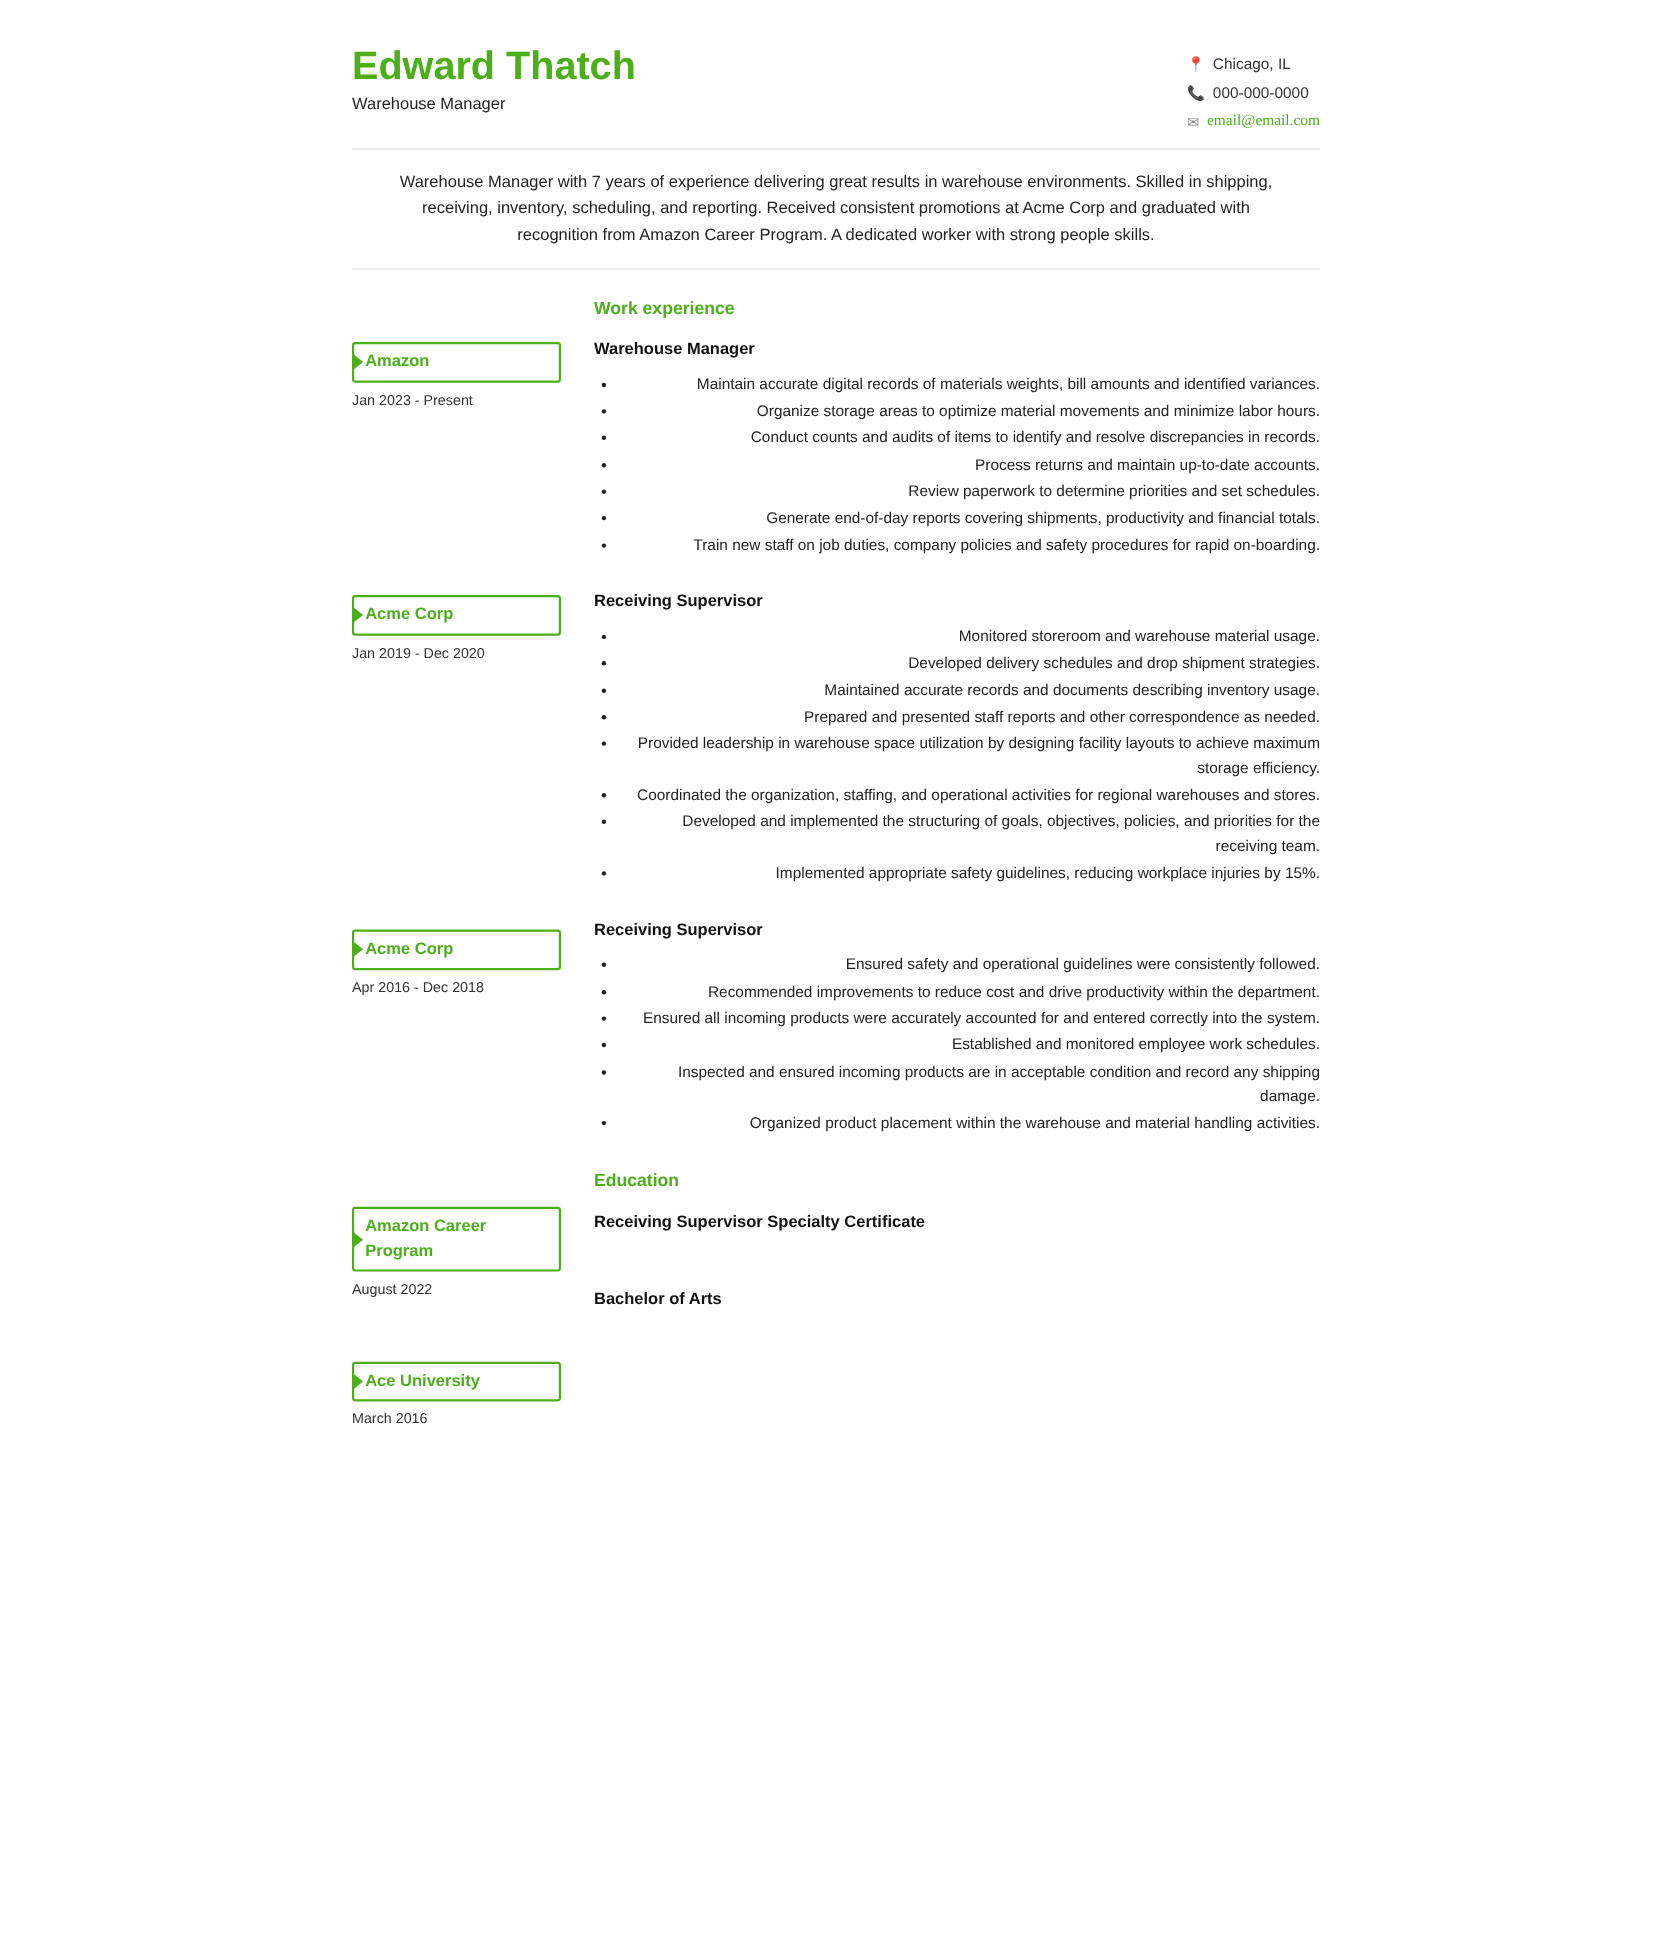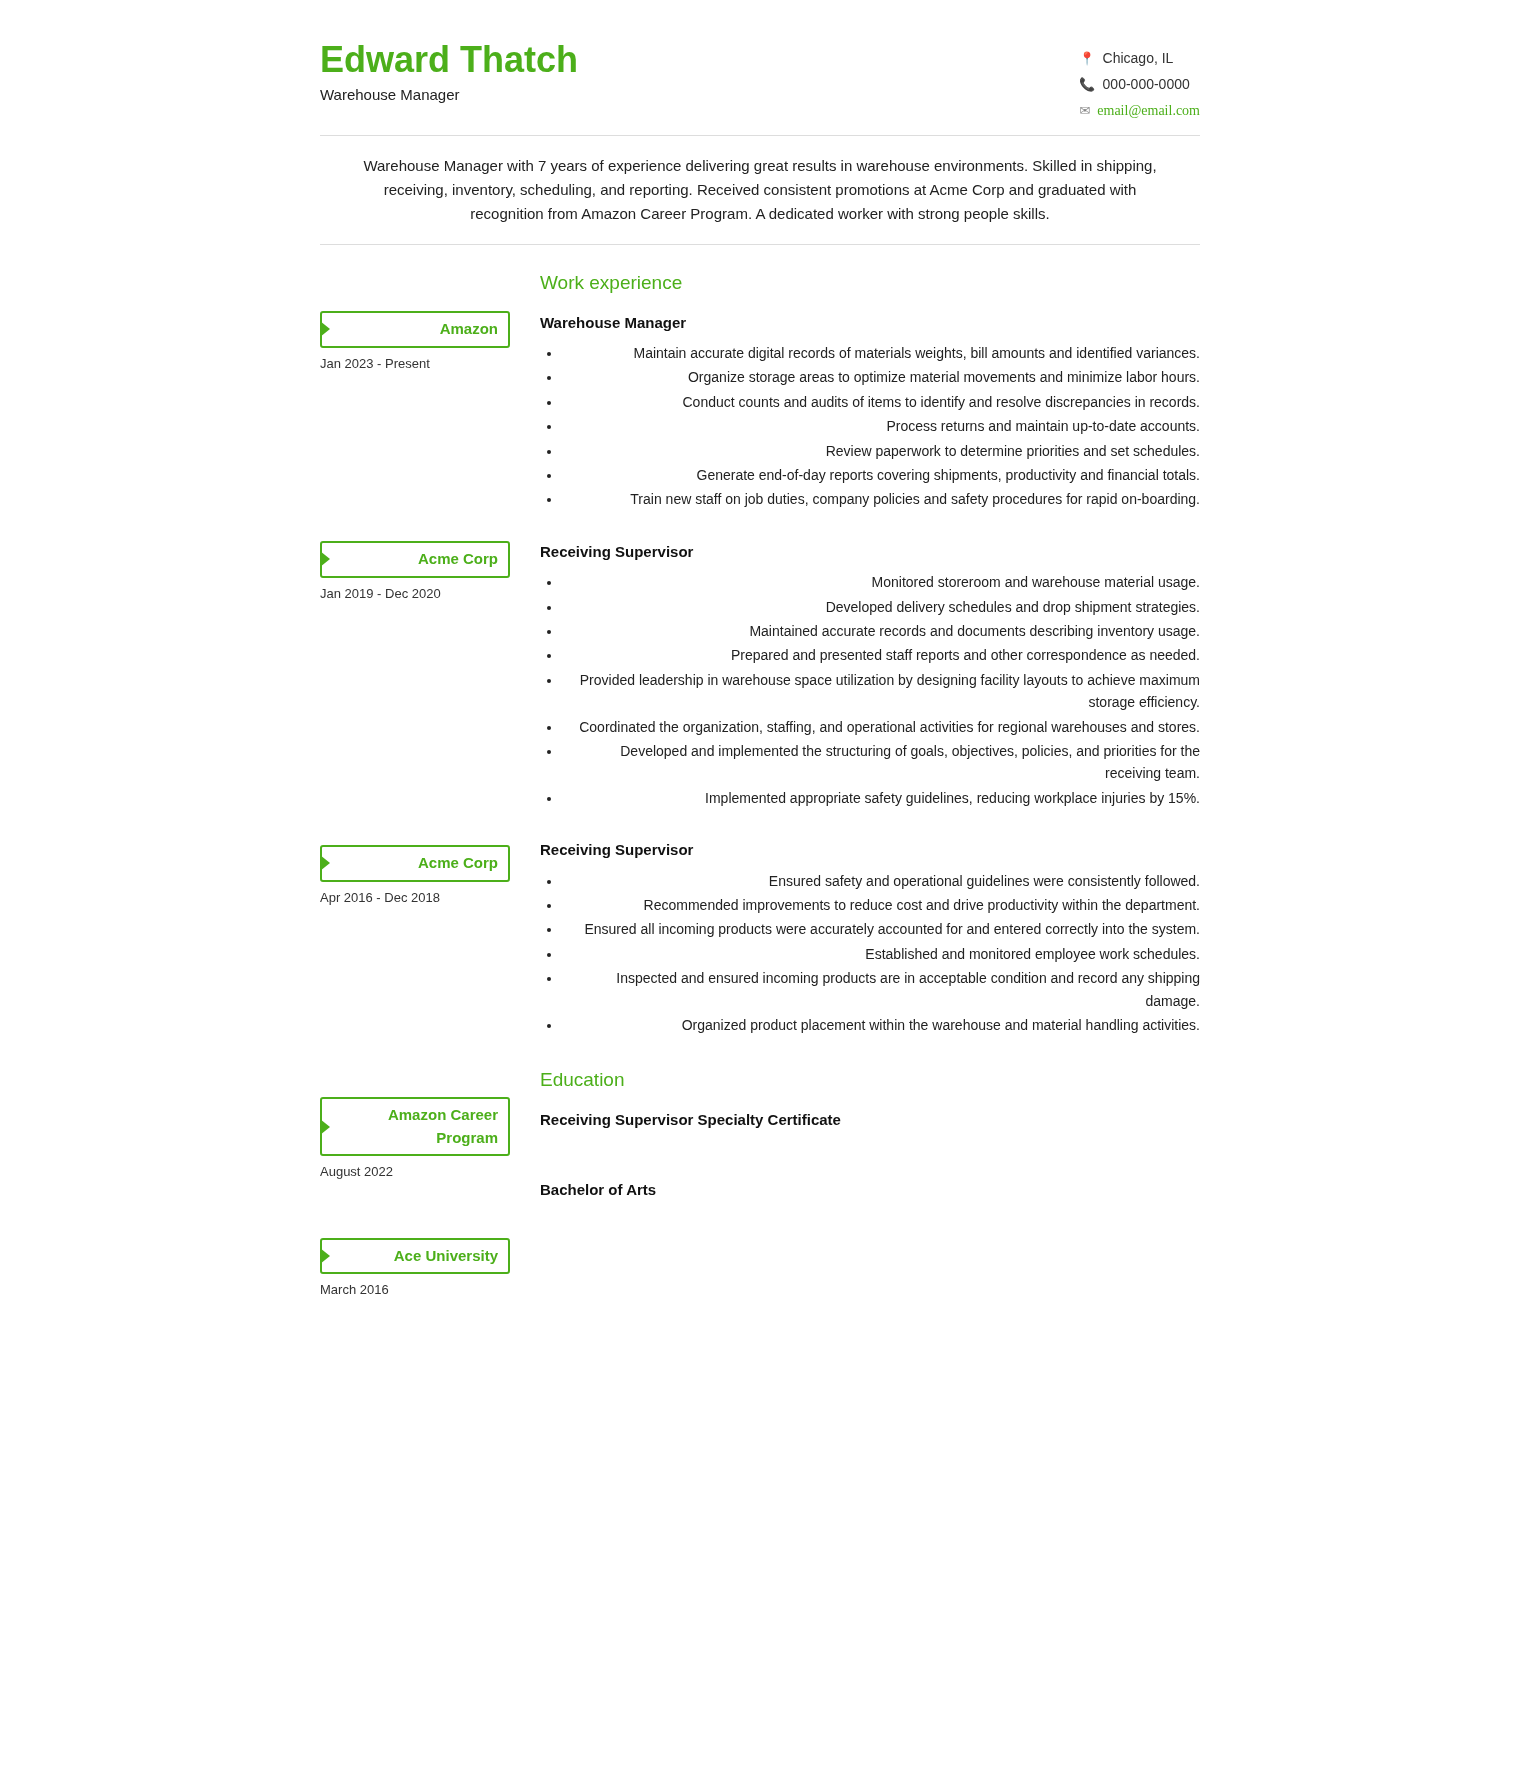--- a/index.html
+++ b/index.html
@@ -85,33 +85,33 @@
       min-width: 220px;
       flex-shrink: 0;
       padding-right: 30px;
     }
     .right-col {
       flex: 1;
     }
     
     .section-title {
       color: #4caf1a;
-      font-size: 19px;
-      font-weight: normal;
+      font-size: 16px;
+      font-weight: bold;
       margin-bottom: 14px;
     }
     
     .company-block {
       margin-bottom: 30px;
     }
     .company-box {
       border: 2px solid #4caf1a;
       border-radius: 3px;
       padding: 5px 10px;
-      text-align: right;
+      text-align: left;
       position: relative;
       margin-bottom: 6px;
     }
     .company-box::before {
       content: '';
       position: absolute;
       left: -2px;
       top: 50%;
       transform: translateY(-50%);
       width: 0; height: 0;

